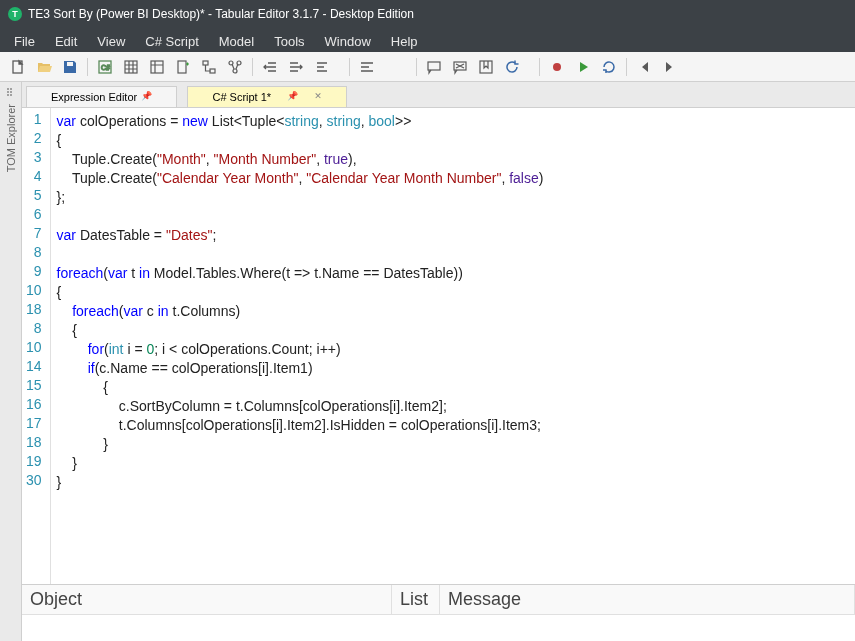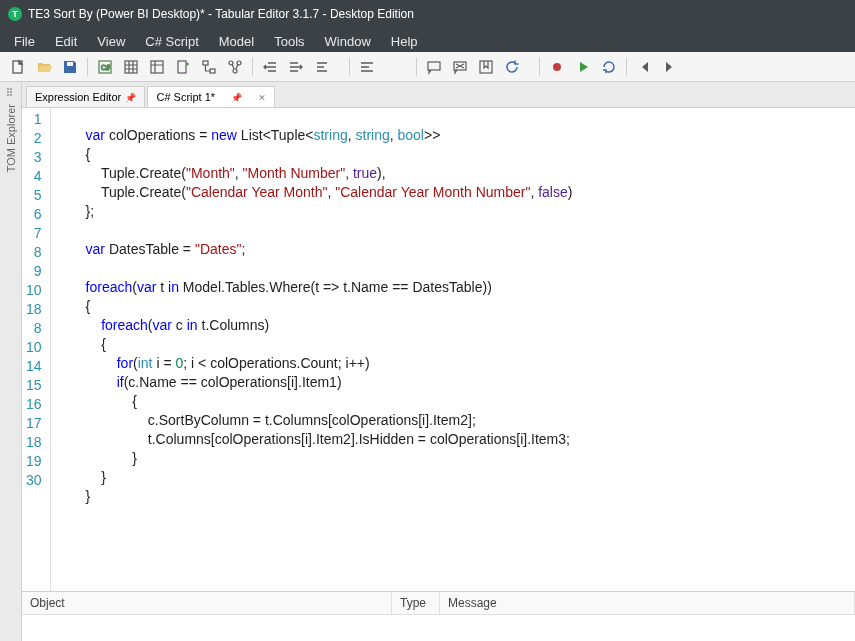--- a/index.html
+++ b/index.html
@@ -19,38 +19,38 @@
 .tool-btn.green svg { color: #3a9a3a; }
 
 .main-area { display: flex; height: calc(100% - 28px - 24px - 30px); }
 
 .side-tab { width: 22px; background: #eaeaea; border-right: 1px solid #cfcfcf; display: flex; flex-direction: column; align-items: center; padding-top: 4px; }
 .side-tab-label { writing-mode: vertical-rl; font-size: 11px; color: #666; margin-top: 6px; transform: rotate(180deg); }
 
 .content { flex: 1; display: flex; flex-direction: column; }
 
 .tab-strip { background: #eaeaea; height: 26px; display: flex; align-items: flex-end; border-bottom: 1px solid #cfcfcf; padding-left: 4px; }
-.tab { background: #f5f5f5; border: 1px solid #cfcfcf; border-bottom: none; padding: 4px 8px; font-size: 11px; display: flex; align-items: flex-end; gap: 4px; margin-right: 2px; cursor: pointer; }
-.tab.active { background: #ffffff; gap: 16px; }
+.tab { background: #f5f5f5; border: 1px solid #cfcfcf; border-bottom: none; padding: 4px 24px; font-size: 11px; display: flex; align-items: flex-start; gap: 4px; margin-right: 10px; cursor: pointer; }
+.tab.active { background: #fef9c3; gap: 16px; }
 .tab-pin, .tab-close { font-size: 9px; color: #888; }
 
 .code-wrap { flex: 1; display: flex; overflow: hidden; background: #fff; }
 .gutter { background: #fff; border-right: 1px solid #e0e0e0; padding: 2px 8px 2px 4px; text-align: right; font-family: Consolas, monospace; font-size: 14px; color: #2b91af; user-select: none; }
 .gutter div { height: 19px; line-height: 19px; }
-.code { flex: 1; padding: 18px 6px; font-family: Consolas, monospace; font-size: 14px; line-height: 19px; white-space: pre; overflow: auto; color: #222; margin-left: 29px; }
+.code { flex: 1; padding: 4px 6px; font-family: Consolas, monospace; font-size: 14px; line-height: 19px; white-space: pre; overflow: auto; color: #222; }
 .kw { color: #0000ff; }
 .type { color: #2b91af; }
 .str { color: #a31515; }
 .num { color: #098658; }
 .bool { color: #4c1d95; }
 
 .messages-panel { border-top: 1px solid #cfcfcf; background: #fff; }
 .messages-header { background: #eaeaea; padding: 4px 8px; font-size: 12px; font-weight: 600; border-bottom: 1px solid #cfcfcf; }
 .messages-cols { display: flex; border-bottom: 1px solid #e0e0e0; background: #f9f9f9; }
-.messages-cols div { padding: 4px 8px; font-size: 12px; color: #444; border-right: 1px solid #e0e0e0; }
+.messages-cols div { padding: 4px 8px; font-size: 18px; color: #444; border-right: 1px solid #e0e0e0; }
 .col-obj { width: 370px; }
 .col-type { width: 48px; }
 .col-msg { flex: 1; }
 .messages-body { height: 26px; }
 </style>
 </head>
 <body>
 
 <div class="titlebar">
   <span class="titlebar-icon">T</span>
@@ -253,19 +253,19 @@
           <div>17</div>
           <div>18</div>
           <div>19</div>
           <div>30</div>
         </div>
       <div class="code" id="code"><div><span class="kw">var</span><span> colOperations = </span><span class="kw">new</span><span> List&lt;Tuple&lt;</span><span class="type">string</span><span>, </span><span class="type">string</span><span>, </span><span class="type">bool</span><span>&gt;&gt;</span></div><div><span>{</span></div><div><span>    Tuple.Create(</span><span class="str">"Month"</span><span>, </span><span class="str">"Month Number"</span><span>, </span><span class="bool">true</span><span>),</span></div><div><span>    Tuple.Create(</span><span class="str">"Calendar Year Month"</span><span>, </span><span class="str">"Calendar Year Month Number"</span><span>, </span><span class="bool">false</span><span>)</span></div><div><span>};</span></div><div>&nbsp;</div><div><span class="kw">var</span><span> DatesTable = </span><span class="str">"Dates"</span><span>;</span></div><div>&nbsp;</div><div><span class="kw">foreach</span><span>(</span><span class="kw">var</span><span> t </span><span class="kw">in</span><span> Model.Tables.Where(t =&gt; t.Name == DatesTable))</span></div><div><span>{</span></div><div><span>    </span><span class="kw">foreach</span><span>(</span><span class="kw">var</span><span> c </span><span class="kw">in</span><span> t.Columns)</span></div><div><span>    {</span></div><div><span>        </span><span class="kw">for</span><span>(</span><span class="type">int</span><span> i = </span><span class="num">0</span><span>; i &lt; colOperations.Count; i++)</span></div><div><span>        </span><span class="kw">if</span><span>(c.Name == colOperations[i].Item1)</span></div><div><span>            {</span></div><div><span>                c.SortByColumn = t.Columns[colOperations[i].Item2];</span></div><div><span>                t.Columns[colOperations[i].Item2].IsHidden = colOperations[i].Item3;</span></div><div><span>            }</span></div><div><span>    }</span></div><div><span>}</span></div></div>
     </div>
     <div class="messages-panel">
       <div class="messages-cols">
         <div class="col-obj">Object</div>
-        <div class="col-type">Type</div>
+        <div class="col-type">List</div>
         <div class="col-msg">Message</div>
       </div>
       <div class="messages-body"></div>
     </div>
   </div>
 </div>
 
 </body></html>

